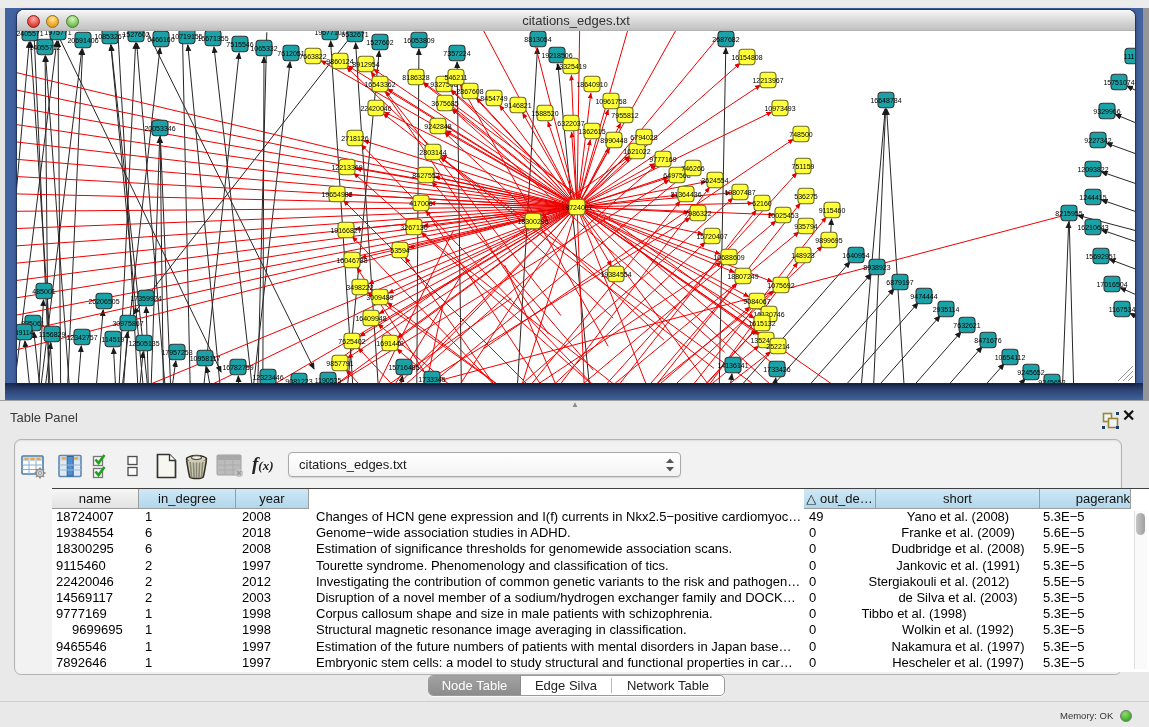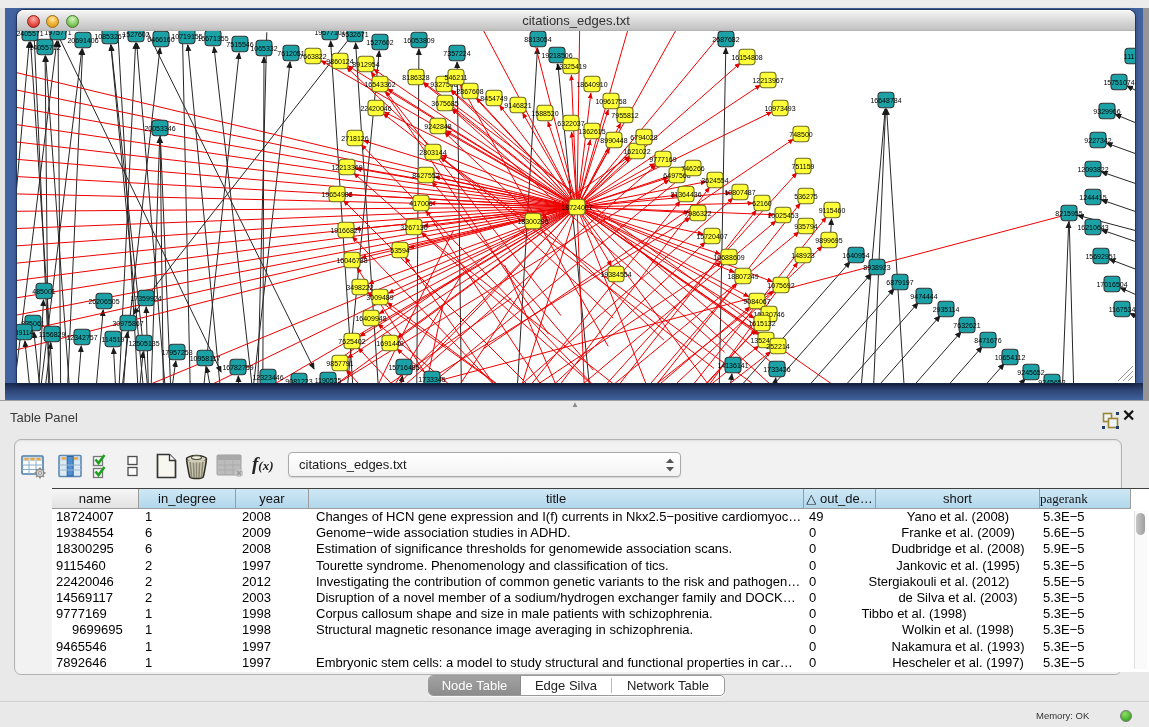--- a/index.html
+++ b/index.html
@@ -648,59 +648,58 @@
             <path d="M6 13.5 L10 9 H2 Z" fill="#555"></path>
     </svg>
   </div>
 </div>
 
 <div class="abs" style="left:2px;top:48px;width:1102px;height:183px;background:#fff;border-top:1px solid #404040;margin-left:35px;">
 <div class="abs" style="left:0;top:0;width:1102px;height:20px;">
 <div class="abs" style="left:0px;top:0;width:86px;height:19px;background:linear-gradient(#f6f6f6,#e2e2e2);border-right:1px solid #9c9c9c;border-bottom:1px solid #9c9c9c;font-size:13px;color:#111;text-align:center;line-height:19px;overflow:hidden;">name</div>
 <div class="abs" style="left:87px;top:0;width:96px;height:19px;background:linear-gradient(#cfe8f5,#b1d7eb);border-right:1px solid #9c9c9c;border-bottom:1px solid #9c9c9c;font-size:13px;color:#111;text-align:center;line-height:19px;overflow:hidden;">in_degree</div>
 <div class="abs" style="left:184px;top:0;width:72px;height:19px;background:linear-gradient(#cfe8f5,#b1d7eb);border-right:1px solid #9c9c9c;border-bottom:1px solid #9c9c9c;font-size:13px;color:#111;text-align:center;line-height:19px;overflow:hidden;">year</div>
-<div class="abs" style="left:257px;top:0;width:494px;height:19px;background:linear-gradient(#cfe8f5,#b1d7eb);border-right:1px solid #9c9c9c;border-bottom:1px solid #9c9c9c;font-size:13px;color:#111;text-align:center;line-height:19px;overflow:hidden;">title</div>
 <div class="abs" style="left:752px;top:0;width:71px;height:19px;background:linear-gradient(#cfe8f5,#b1d7eb);border-right:1px solid #9c9c9c;border-bottom:1px solid #9c9c9c;font-size:13px;color:#111;text-align:center;line-height:19px;overflow:hidden;">△ out_de…</div>
 <div class="abs" style="left:824px;top:0;width:163px;height:19px;background:linear-gradient(#cfe8f5,#b1d7eb);border-right:1px solid #9c9c9c;border-bottom:1px solid #9c9c9c;font-size:13px;color:#111;text-align:center;line-height:19px;overflow:hidden;">short</div>
-<div class="abs" style="left:988px;top:0;width:90px;height:19px;background:linear-gradient(#cfe8f5,#b1d7eb);border-right:1px solid #9c9c9c;border-bottom:1px solid #9c9c9c;font-size:13px;color:#111;text-align:left;line-height:19px;overflow:hidden;font-family:Liberation Serif, serif;">pagerank</div>
+<div class="abs" style="left:988px;top:0;width:90px;height:19px;background:linear-gradient(#cfe8f5,#b1d7eb);border-right:1px solid #9c9c9c;border-bottom:1px solid #9c9c9c;font-size:13px;color:#111;text-align:right;line-height:19px;overflow:hidden;">pagerank</div>
 </div>
 <div class="abs" style="left:0;top:20.0px;width:1102px;height:16.2px;font-size:13px;color:#000;">
 <div class="abs" style="left:0px;top:0;width:83px;padding-left:4px;height:16.2px;line-height:16.2px;text-align:left;white-space:nowrap;overflow:hidden;">18724007</div>
 <div class="abs" style="left:87px;top:0;width:91px;padding-left:6px;height:16.2px;line-height:16.2px;text-align:left;white-space:nowrap;overflow:hidden;">1</div>
 <div class="abs" style="left:184px;top:0;width:67px;padding-left:6px;height:16.2px;line-height:16.2px;text-align:left;white-space:nowrap;overflow:hidden;">2008</div>
 <div class="abs" style="left:257px;top:0;width:488px;padding-left:7px;height:16.2px;line-height:16.2px;text-align:left;white-space:nowrap;overflow:hidden;">Changes of HCN gene expression and I(f) currents in Nkx2.5−positive cardiomyoc…</div>
 <div class="abs" style="left:752px;top:0;width:67px;padding-left:5px;height:16.2px;line-height:16.2px;text-align:left;white-space:nowrap;overflow:hidden;">49</div>
 <div class="abs" style="left:824px;top:0;width:164px;padding-left:0px;height:16.2px;line-height:16.2px;text-align:center;white-space:nowrap;overflow:hidden;">Yano et al. (2008)</div>
 <div class="abs" style="left:988px;top:0;width:88px;padding-left:3px;height:16.2px;line-height:16.2px;text-align:left;white-space:nowrap;overflow:hidden;">5.3E−5</div>
 </div>
 <div class="abs" style="left:0;top:36.2px;width:1102px;height:16.2px;font-size:13px;color:#000;">
 <div class="abs" style="left:0px;top:0;width:83px;padding-left:4px;height:16.2px;line-height:16.2px;text-align:left;white-space:nowrap;overflow:hidden;">19384554</div>
 <div class="abs" style="left:87px;top:0;width:91px;padding-left:6px;height:16.2px;line-height:16.2px;text-align:left;white-space:nowrap;overflow:hidden;">6</div>
-<div class="abs" style="left:184px;top:0;width:67px;padding-left:6px;height:16.2px;line-height:16.2px;text-align:left;white-space:nowrap;overflow:hidden;">2009</div>
+<div class="abs" style="left:184px;top:0;width:67px;padding-left:6px;height:16.2px;line-height:16.2px;text-align:left;white-space:nowrap;overflow:hidden;">2018</div>
 <div class="abs" style="left:257px;top:0;width:488px;padding-left:7px;height:16.2px;line-height:16.2px;text-align:left;white-space:nowrap;overflow:hidden;">Genome−wide association studies in ADHD.</div>
 <div class="abs" style="left:752px;top:0;width:67px;padding-left:5px;height:16.2px;line-height:16.2px;text-align:left;white-space:nowrap;overflow:hidden;">0</div>
 <div class="abs" style="left:824px;top:0;width:164px;padding-left:0px;height:16.2px;line-height:16.2px;text-align:center;white-space:nowrap;overflow:hidden;">Franke et al. (2009)</div>
 <div class="abs" style="left:988px;top:0;width:88px;padding-left:3px;height:16.2px;line-height:16.2px;text-align:left;white-space:nowrap;overflow:hidden;">5.6E−5</div>
 </div>
 <div class="abs" style="left:0;top:52.4px;width:1102px;height:16.2px;font-size:13px;color:#000;">
 <div class="abs" style="left:0px;top:0;width:83px;padding-left:4px;height:16.2px;line-height:16.2px;text-align:left;white-space:nowrap;overflow:hidden;">18300295</div>
 <div class="abs" style="left:87px;top:0;width:91px;padding-left:6px;height:16.2px;line-height:16.2px;text-align:left;white-space:nowrap;overflow:hidden;">6</div>
 <div class="abs" style="left:184px;top:0;width:67px;padding-left:6px;height:16.2px;line-height:16.2px;text-align:left;white-space:nowrap;overflow:hidden;">2008</div>
 <div class="abs" style="left:257px;top:0;width:488px;padding-left:7px;height:16.2px;line-height:16.2px;text-align:left;white-space:nowrap;overflow:hidden;">Estimation of significance thresholds for genomewide association scans.</div>
 <div class="abs" style="left:752px;top:0;width:67px;padding-left:5px;height:16.2px;line-height:16.2px;text-align:left;white-space:nowrap;overflow:hidden;">0</div>
 <div class="abs" style="left:824px;top:0;width:164px;padding-left:0px;height:16.2px;line-height:16.2px;text-align:center;white-space:nowrap;overflow:hidden;">Dudbridge et al. (2008)</div>
 <div class="abs" style="left:988px;top:0;width:88px;padding-left:3px;height:16.2px;line-height:16.2px;text-align:left;white-space:nowrap;overflow:hidden;">5.9E−5</div>
 </div>
 <div class="abs" style="left:0;top:68.6px;width:1102px;height:16.2px;font-size:13px;color:#000;">
 <div class="abs" style="left:0px;top:0;width:83px;padding-left:4px;height:16.2px;line-height:16.2px;text-align:left;white-space:nowrap;overflow:hidden;">9115460</div>
 <div class="abs" style="left:87px;top:0;width:91px;padding-left:6px;height:16.2px;line-height:16.2px;text-align:left;white-space:nowrap;overflow:hidden;">2</div>
 <div class="abs" style="left:184px;top:0;width:67px;padding-left:6px;height:16.2px;line-height:16.2px;text-align:left;white-space:nowrap;overflow:hidden;">1997</div>
 <div class="abs" style="left:257px;top:0;width:488px;padding-left:7px;height:16.2px;line-height:16.2px;text-align:left;white-space:nowrap;overflow:hidden;">Tourette syndrome. Phenomenology and classification of tics.</div>
 <div class="abs" style="left:752px;top:0;width:67px;padding-left:5px;height:16.2px;line-height:16.2px;text-align:left;white-space:nowrap;overflow:hidden;">0</div>
-<div class="abs" style="left:824px;top:0;width:164px;padding-left:0px;height:16.2px;line-height:16.2px;text-align:center;white-space:nowrap;overflow:hidden;">Jankovic et al. (1995)</div>
+<div class="abs" style="left:824px;top:0;width:164px;padding-left:0px;height:16.2px;line-height:16.2px;text-align:center;white-space:nowrap;overflow:hidden;">Jankovic et al. (1991)</div>
 <div class="abs" style="left:988px;top:0;width:88px;padding-left:3px;height:16.2px;line-height:16.2px;text-align:left;white-space:nowrap;overflow:hidden;">5.3E−5</div>
 </div>
 <div class="abs" style="left:0;top:84.8px;width:1102px;height:16.2px;font-size:13px;color:#000;">
 <div class="abs" style="left:0px;top:0;width:83px;padding-left:4px;height:16.2px;line-height:16.2px;text-align:left;white-space:nowrap;overflow:hidden;">22420046</div>
 <div class="abs" style="left:87px;top:0;width:91px;padding-left:6px;height:16.2px;line-height:16.2px;text-align:left;white-space:nowrap;overflow:hidden;">2</div>
 <div class="abs" style="left:184px;top:0;width:67px;padding-left:6px;height:16.2px;line-height:16.2px;text-align:left;white-space:nowrap;overflow:hidden;">2012</div>
 <div class="abs" style="left:257px;top:0;width:488px;padding-left:7px;height:16.2px;line-height:16.2px;text-align:left;white-space:nowrap;overflow:hidden;">Investigating the contribution of common genetic variants to the risk and pathogen…</div>
 <div class="abs" style="left:752px;top:0;width:67px;padding-left:5px;height:16.2px;line-height:16.2px;text-align:left;white-space:nowrap;overflow:hidden;">0</div>
 <div class="abs" style="left:805px;top:0;width:164px;padding-left:0px;height:16.2px;line-height:16.2px;text-align:center;white-space:nowrap;overflow:hidden;">Stergiakouli et al. (2012)</div>
 <div class="abs" style="left:988px;top:0;width:88px;padding-left:3px;height:16.2px;line-height:16.2px;text-align:left;white-space:nowrap;overflow:hidden;">5.5E−5</div>
@@ -720,31 +719,32 @@
 <div class="abs" style="left:184px;top:0;width:67px;padding-left:6px;height:16.2px;line-height:16.2px;text-align:left;white-space:nowrap;overflow:hidden;">1998</div>
 <div class="abs" style="left:257px;top:0;width:488px;padding-left:7px;height:16.2px;line-height:16.2px;text-align:left;white-space:nowrap;overflow:hidden;">Corpus callosum shape and size in male patients with schizophrenia.</div>
 <div class="abs" style="left:752px;top:0;width:67px;padding-left:5px;height:16.2px;line-height:16.2px;text-align:left;white-space:nowrap;overflow:hidden;">0</div>
 <div class="abs" style="left:780px;top:0;width:164px;padding-left:0px;height:16.2px;line-height:16.2px;text-align:center;white-space:nowrap;overflow:hidden;">Tibbo et al. (1998)</div>
 <div class="abs" style="left:988px;top:0;width:88px;padding-left:3px;height:16.2px;line-height:16.2px;text-align:left;white-space:nowrap;overflow:hidden;">5.3E−5</div>
 </div>
 <div class="abs" style="left:0;top:133.4px;width:1102px;height:16.2px;font-size:13px;color:#000;">
 <div class="abs" style="left:0px;top:0;width:83px;padding-left:20px;height:16.2px;line-height:16.2px;text-align:left;white-space:nowrap;overflow:hidden;">9699695</div>
 <div class="abs" style="left:87px;top:0;width:91px;padding-left:6px;height:16.2px;line-height:16.2px;text-align:left;white-space:nowrap;overflow:hidden;">1</div>
 <div class="abs" style="left:184px;top:0;width:67px;padding-left:6px;height:16.2px;line-height:16.2px;text-align:left;white-space:nowrap;overflow:hidden;">1998</div>
-<div class="abs" style="left:257px;top:0;width:488px;padding-left:7px;height:16.2px;line-height:16.2px;text-align:left;white-space:nowrap;overflow:hidden;">Structural magnetic resonance image averaging in schizophrenia.</div>
-<div class="abs" style="left:752px;top:0;width:67px;padding-left:5px;height:16.2px;line-height:16.2px;text-align:left;white-space:nowrap;overflow:hidden;">0</div>
-<div class="abs" style="left:824px;top:0;width:164px;padding-left:0px;height:16.2px;line-height:16.2px;text-align:center;white-space:nowrap;overflow:hidden;">Wolkin et al. (1998)</div>
+<div class="abs" style="left:257px;top:0;width:488px;padding-left:7px;height:16.2px;line-height:16.2px;text-align:left;white-space:nowrap;overflow:hidden;">Structural magnetic resonance image averaging in classification.</div>
+<div class="abs" style="left:752px;top:0;width:67px;padding-left:5px;height:16.2px;line-height:16.2px;text-align:left;white-space:nowrap;overflow:hidden;">0</div>
+<div class="abs" style="left:824px;top:0;width:164px;padding-left:0px;height:16.2px;line-height:16.2px;text-align:center;white-space:nowrap;overflow:hidden;">Wolkin et al. (1992)</div>
 <div class="abs" style="left:988px;top:0;width:88px;padding-left:3px;height:16.2px;line-height:16.2px;text-align:left;white-space:nowrap;overflow:hidden;">5.3E−5</div>
 </div>
 <div class="abs" style="left:0;top:149.6px;width:1102px;height:16.2px;font-size:13px;color:#000;">
 <div class="abs" style="left:0px;top:0;width:83px;padding-left:4px;height:16.2px;line-height:16.2px;text-align:left;white-space:nowrap;overflow:hidden;">9465546</div>
 <div class="abs" style="left:87px;top:0;width:91px;padding-left:6px;height:16.2px;line-height:16.2px;text-align:left;white-space:nowrap;overflow:hidden;">1</div>
 <div class="abs" style="left:184px;top:0;width:67px;padding-left:6px;height:16.2px;line-height:16.2px;text-align:left;white-space:nowrap;overflow:hidden;">1997</div>
-<div class="abs" style="left:752px;top:0;width:67px;padding-left:5px;height:16.2px;line-height:16.2px;text-align:left;white-space:nowrap;overflow:hidden;">0</div>
-<div class="abs" style="left:824px;top:0;width:164px;padding-left:0px;height:16.2px;line-height:16.2px;text-align:center;white-space:nowrap;overflow:hidden;">Nakamura et al. (1993)</div>
+<div class="abs" style="left:257px;top:0;width:488px;padding-left:7px;height:16.2px;line-height:16.2px;text-align:left;white-space:nowrap;overflow:hidden;">Estimation of the future numbers of patients with mental disorders in Japan base…</div>
+<div class="abs" style="left:752px;top:0;width:67px;padding-left:5px;height:16.2px;line-height:16.2px;text-align:left;white-space:nowrap;overflow:hidden;">0</div>
+<div class="abs" style="left:824px;top:0;width:164px;padding-left:0px;height:16.2px;line-height:16.2px;text-align:center;white-space:nowrap;overflow:hidden;">Nakamura et al. (1997)</div>
 <div class="abs" style="left:988px;top:0;width:88px;padding-left:3px;height:16.2px;line-height:16.2px;text-align:left;white-space:nowrap;overflow:hidden;">5.3E−5</div>
 </div>
 <div class="abs" style="left:0;top:165.8px;width:1102px;height:16.2px;font-size:13px;color:#000;">
 <div class="abs" style="left:0px;top:0;width:83px;padding-left:4px;height:16.2px;line-height:16.2px;text-align:left;white-space:nowrap;overflow:hidden;">7892646</div>
 <div class="abs" style="left:87px;top:0;width:91px;padding-left:6px;height:16.2px;line-height:16.2px;text-align:left;white-space:nowrap;overflow:hidden;">1</div>
 <div class="abs" style="left:184px;top:0;width:67px;padding-left:6px;height:16.2px;line-height:16.2px;text-align:left;white-space:nowrap;overflow:hidden;">1997</div>
 <div class="abs" style="left:257px;top:0;width:488px;padding-left:7px;height:16.2px;line-height:16.2px;text-align:left;white-space:nowrap;overflow:hidden;">Embryonic stem cells: a model to study structural and functional properties in car…</div>
 <div class="abs" style="left:752px;top:0;width:67px;padding-left:5px;height:16.2px;line-height:16.2px;text-align:left;white-space:nowrap;overflow:hidden;">0</div>
 <div class="abs" style="left:824px;top:0;width:164px;padding-left:0px;height:16.2px;line-height:16.2px;text-align:center;white-space:nowrap;overflow:hidden;">Hescheler et al. (1997)</div>
 <div class="abs" style="left:988px;top:0;width:88px;padding-left:3px;height:16.2px;line-height:16.2px;text-align:left;white-space:nowrap;overflow:hidden;">5.3E−5</div>
@@ -754,15 +754,15 @@
 </div>
   </div>
 
   <div class="abs" style="left:428px;top:274px;width:295px;height:19px;border:1px solid #9a9a9a;border-radius:5px;background:#fff;box-shadow:0 1px 0 rgba(255,255,255,.7);font-size:13px;color:#222;">
     <div class="abs" style="left:0;top:0;width:91px;height:19px;border-radius:4px 0 0 4px;background:linear-gradient(#a2a2a2,#8c8c8c);color:#fff;text-align:center;line-height:19px;border-right:1px solid #8a8a8a;">Node Table</div>
     <div class="abs" style="left:92px;top:0;width:90px;height:19px;text-align:center;line-height:19px;">Edge Silva</div>
     <div class="abs" style="left:182px;top:2px;width:1px;height:15px;background:#bbb;"></div>
     <div class="abs" style="left:183px;top:0;width:112px;height:19px;text-align:center;line-height:19px;">Network Table</div>
   </div>
   <div class="abs" style="left:0;top:300px;width:1149px;height:1px;background:#cfcfcf;"></div>
-  <div class="abs" style="left:1036px;top:309px;font-size:9.5px;color:#333;">Memory: OK&nbsp;</div>
+  <div class="abs" style="left:1060px;top:309px;font-size:9.5px;color:#333;">Memory: OK&nbsp;</div>
   <div class="abs" style="left:1120px;top:309px;width:10px;height:10px;border-radius:50%;background:radial-gradient(circle at 40% 30%,#8ee06a,#3fae26 70%,#2f8f1c);border:1px solid #777;"></div>
 </div>
 
 </body></html>

